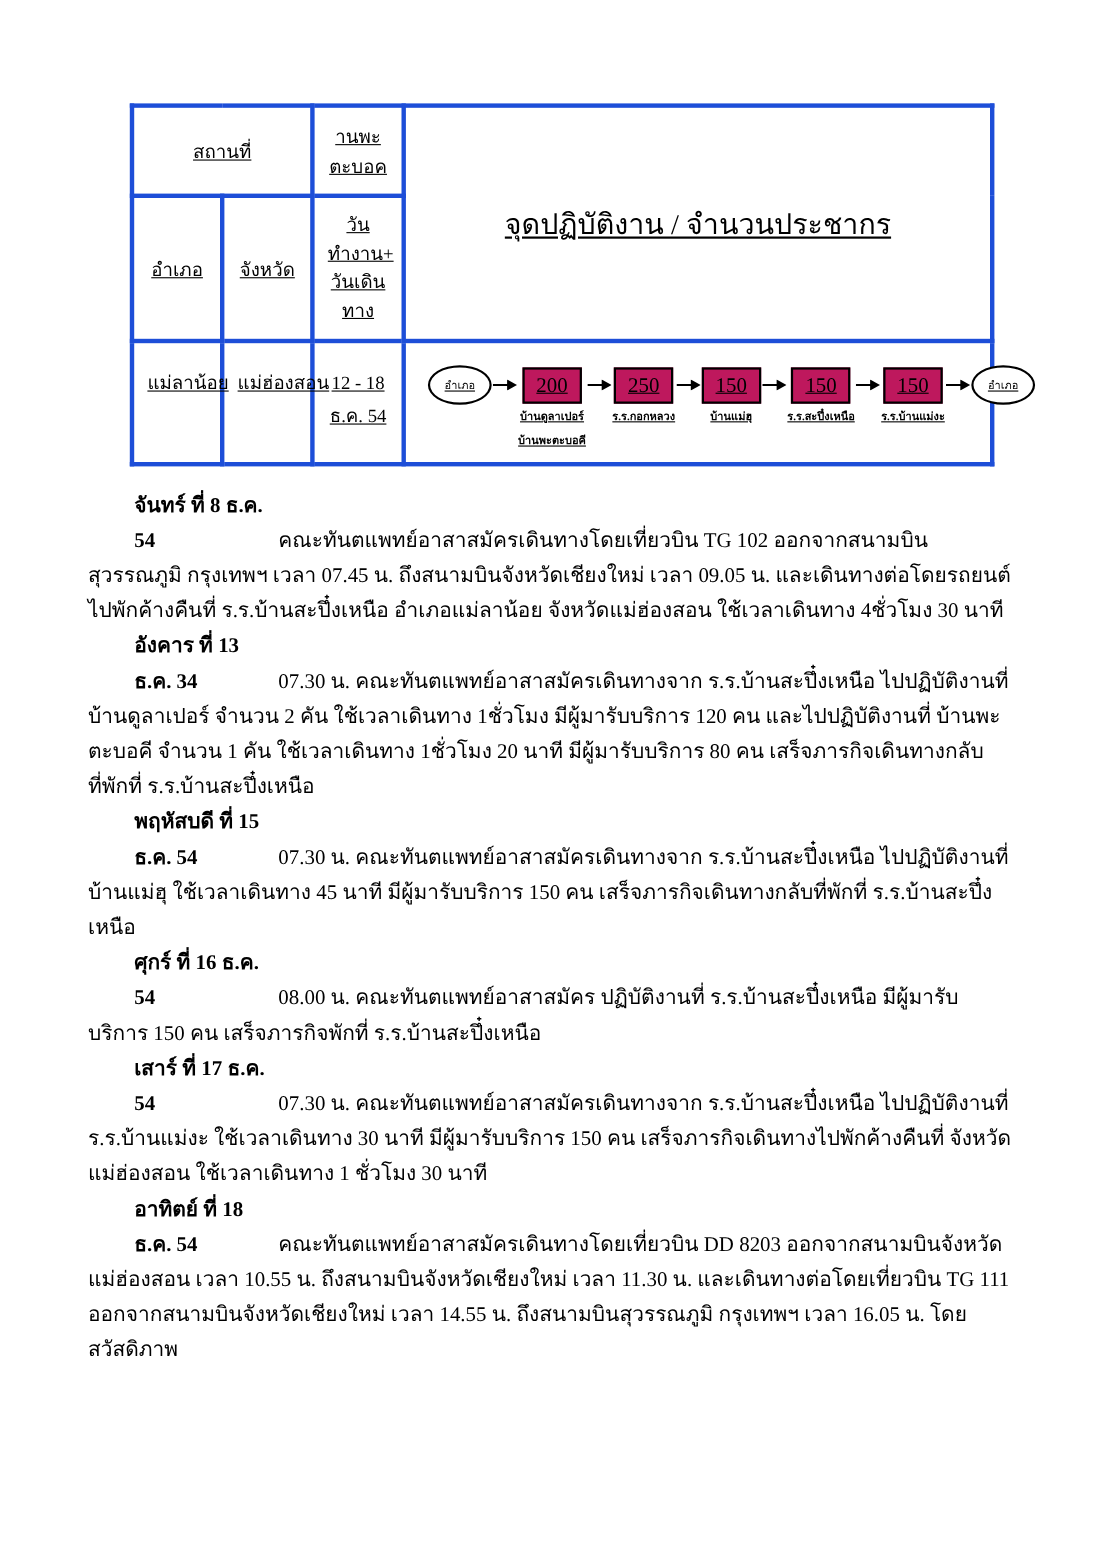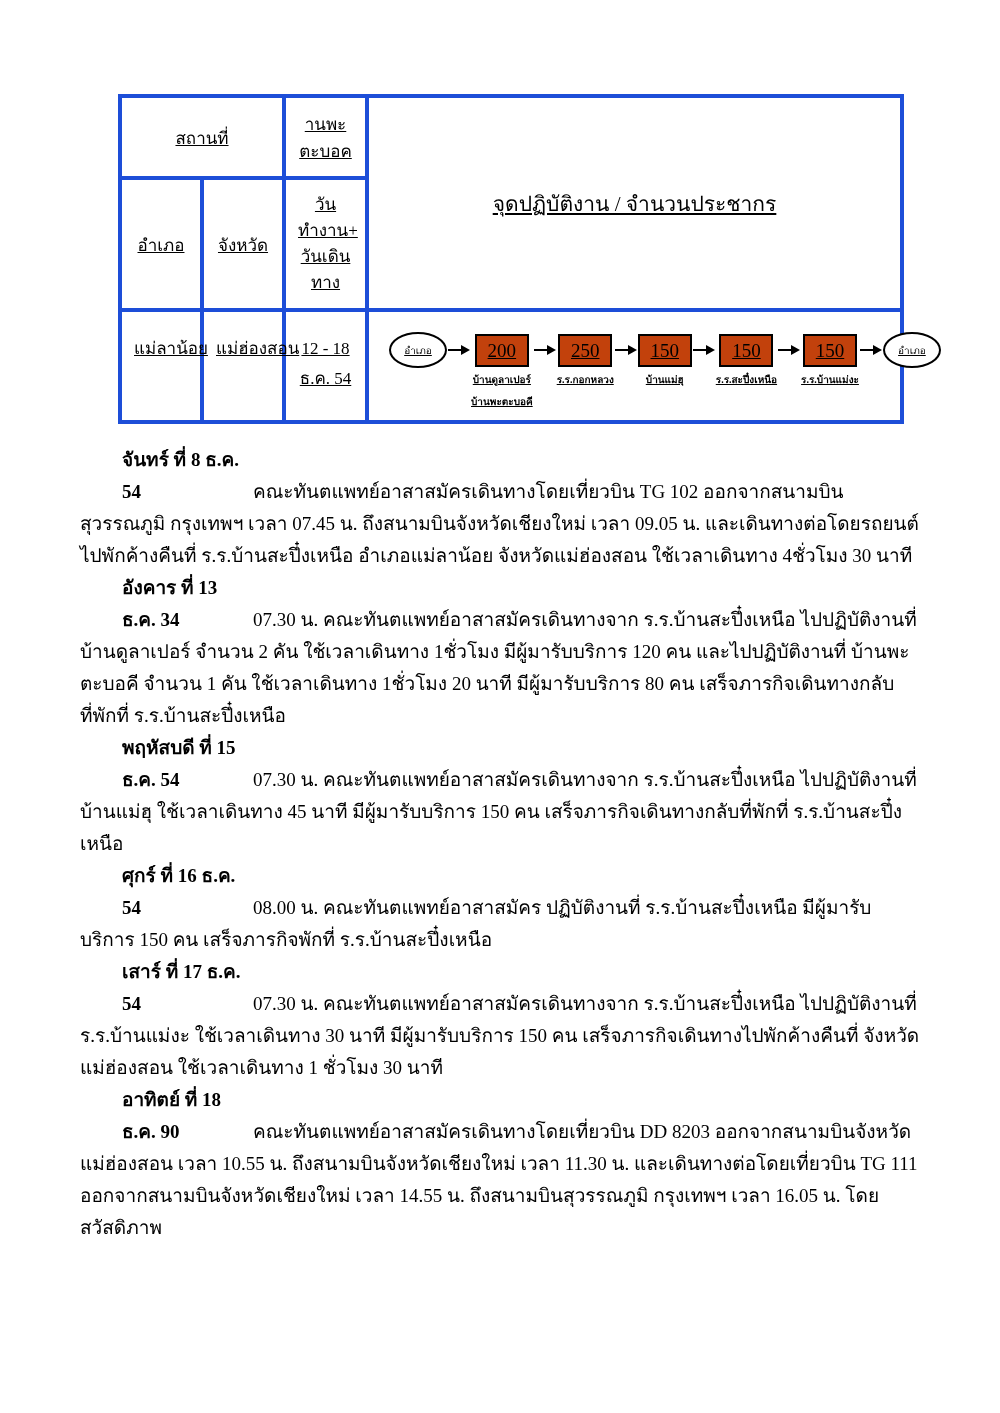--- a/index.html
+++ b/index.html
@@ -32,21 +32,21 @@
   .flow { display:flex; align-items:flex-start; padding:8px 2px 0 8px; }
   .node { display:flex; flex-direction:column; align-items:center; }
   .oval {
     width:58px; height:36px; border:2px solid #000; border-radius:50%;
     display:flex; align-items:center; justify-content:center;
     font-size:10px; background:#fff; flex:0 0 auto;
   }
   .numbox {
     width:54px; height:33px; border:2px solid #000; margin-top:2px;
     display:flex; align-items:center; justify-content:center;
-    font-size:19px; background:#c2410c;
+    font-size:19px; background:#be185d;
   }
   .arrow { height:36px; display:flex; align-items:center; flex:0 0 auto; margin:0 1px; }
   .stop-label {
     font-size:10px; font-weight:bold; white-space:nowrap;
     margin-top:7px; line-height:1.2;
   }
   .stop-label + .stop-label { margin-top:10px; }
   .stop-label:empty { display:none; }
 
   
@@ -66,21 +66,21 @@
     <colgroup>
         <col class="c1">
         <col class="c2">
         <col class="c3">
         <col class="c4">
       </colgroup>
     <tbody>
         <tr class="hrow1">
       <td colspan="2" class="th-center">สถานที่</td>
       <td class="th-center">านพะตะบอค</td>
-      <td rowspan="2" class="th-center" style="font-size:21px;">จุดปฏิบัติงาน / จำนวนประชากร</td>
+      <td rowspan="2" class="th-center" style="font-size:26px;">จุดปฏิบัติงาน / จำนวนประชากร</td>
     </tr>
     <tr class="hrow2">
       <td class="th-center">อำเภอ</td>
       <td class="th-center">จังหวัด</td>
       <td class="th-center two-line">
         <div>วันทำงาน+</div>
         <div>วันเดินทาง</div>
       </td>
     </tr>
     <tr class="drow">
@@ -166,16 +166,16 @@
     </tr>
   </tbody>
     </table>
 
   <div class="body-block">
     <p><span class="day-label">จันทร์  ที่ 8 ธ.ค. 54</span><span>คณะทันตแพทย์อาสาสมัครเดินทางโดยเที่ยวบิน TG 102 ออกจากสนามบินสุวรรณภูมิ กรุงเทพฯ เวลา 07.45 น.  ถึงสนามบินจังหวัดเชียงใหม่ เวลา 09.05 น. และเดินทางต่อโดยรถยนต์ไปพักค้างคืนที่ ร.ร.บ้านสะปึ๋งเหนือ  อำเภอแม่ลาน้อย จังหวัดแม่ฮ่องสอน ใช้เวลาเดินทาง 4ชั่วโมง 30 นาที</span></p>
     <p><span class="day-label">อังคาร ที่ 13 ธ.ค. 34</span><span>07.30 น. คณะทันตแพทย์อาสาสมัครเดินทางจาก  ร.ร.บ้านสะปึ๋งเหนือ  ไปปฏิบัติงานที่ บ้านดูลาเปอร์  จำนวน 2 คัน ใช้เวลาเดินทาง 1ชั่วโมง  มีผู้มารับบริการ 120 คน และไปปฏิบัติงานที่  บ้านพะตะบอคี  จำนวน 1 คัน ใช้เวลาเดินทาง 1ชั่วโมง 20 นาที มีผู้มารับบริการ 80 คน เสร็จภารกิจเดินทางกลับที่พักที่  ร.ร.บ้านสะปึ๋งเหนือ</span></p>
     <p><span class="day-label">พฤหัสบดี ที่ 15 ธ.ค. 54</span><span>07.30 น. คณะทันตแพทย์อาสาสมัครเดินทางจาก  ร.ร.บ้านสะปึ๋งเหนือ  ไปปฏิบัติงานที่ บ้านแม่ฮุ  ใช้เวลาเดินทาง 45 นาที มีผู้มารับบริการ 150 คน เสร็จภารกิจเดินทางกลับที่พักที่  ร.ร.บ้านสะปึ๋งเหนือ</span></p>
     <p><span class="day-label">ศุกร์ ที่ 16 ธ.ค. 54</span><span>08.00 น. คณะทันตแพทย์อาสาสมัคร ปฏิบัติงานที่  ร.ร.บ้านสะปึ๋งเหนือ มีผู้มารับบริการ 150 คน เสร็จภารกิจพักที่ ร.ร.บ้านสะปึ๋งเหนือ</span></p>
     <p><span class="day-label">เสาร์ ที่ 17 ธ.ค. 54</span><span>07.30 น. คณะทันตแพทย์อาสาสมัครเดินทางจาก  ร.ร.บ้านสะปึ๋งเหนือ  ไปปฏิบัติงานที่ ร.ร.บ้านแม่งะ   ใช้เวลาเดินทาง 30 นาที มีผู้มารับบริการ 150 คน เสร็จภารกิจเดินทางไปพักค้างคืนที่ จังหวัดแม่ฮ่องสอน ใช้เวลาเดินทาง 1 ชั่วโมง 30 นาที</span></p>
-    <p><span class="day-label">อาทิตย์ ที่ 18 ธ.ค. 90</span><span>คณะทันตแพทย์อาสาสมัครเดินทางโดยเที่ยวบิน DD 8203 ออกจากสนามบินจังหวัดแม่ฮ่องสอน เวลา 10.55 น. ถึงสนามบินจังหวัดเชียงใหม่ เวลา 11.30 น. และเดินทางต่อโดยเที่ยวบิน TG 111 ออกจากสนามบินจังหวัดเชียงใหม่ เวลา 14.55 น. ถึงสนามบินสุวรรณภูมิ กรุงเทพฯ เวลา 16.05 น. โดยสวัสดิภาพ</span></p>
+    <p><span class="day-label">อาทิตย์ ที่ 18 ธ.ค. 54</span><span>คณะทันตแพทย์อาสาสมัครเดินทางโดยเที่ยวบิน DD 8203 ออกจากสนามบินจังหวัดแม่ฮ่องสอน เวลา 10.55 น. ถึงสนามบินจังหวัดเชียงใหม่ เวลา 11.30 น. และเดินทางต่อโดยเที่ยวบิน TG 111 ออกจากสนามบินจังหวัดเชียงใหม่ เวลา 14.55 น. ถึงสนามบินสุวรรณภูมิ กรุงเทพฯ เวลา 16.05 น. โดยสวัสดิภาพ</span></p>
   </div>
 
 </div>
 
 </body></html>

